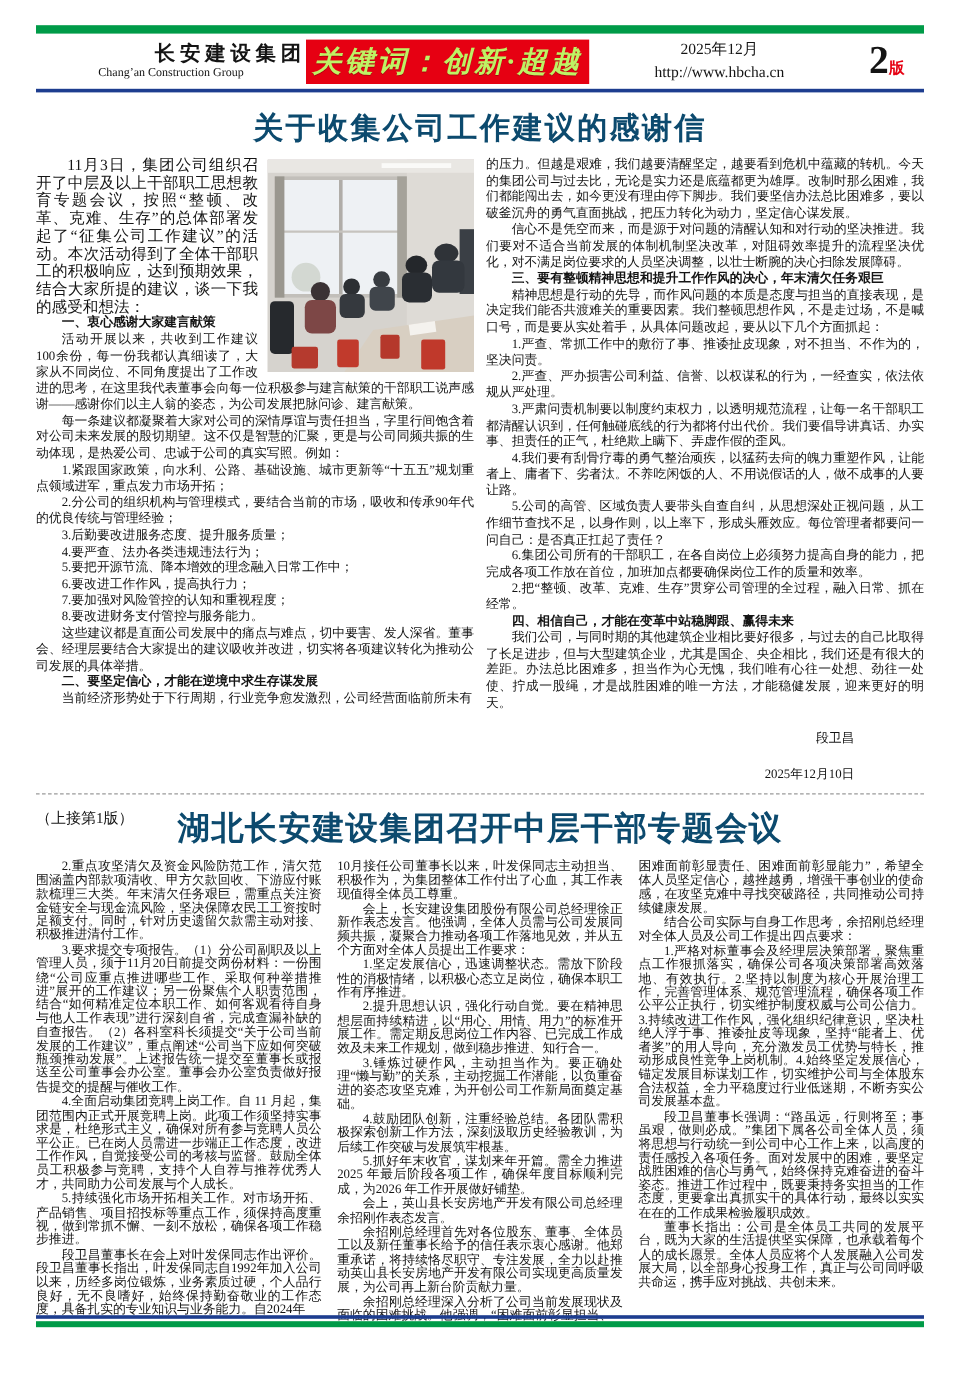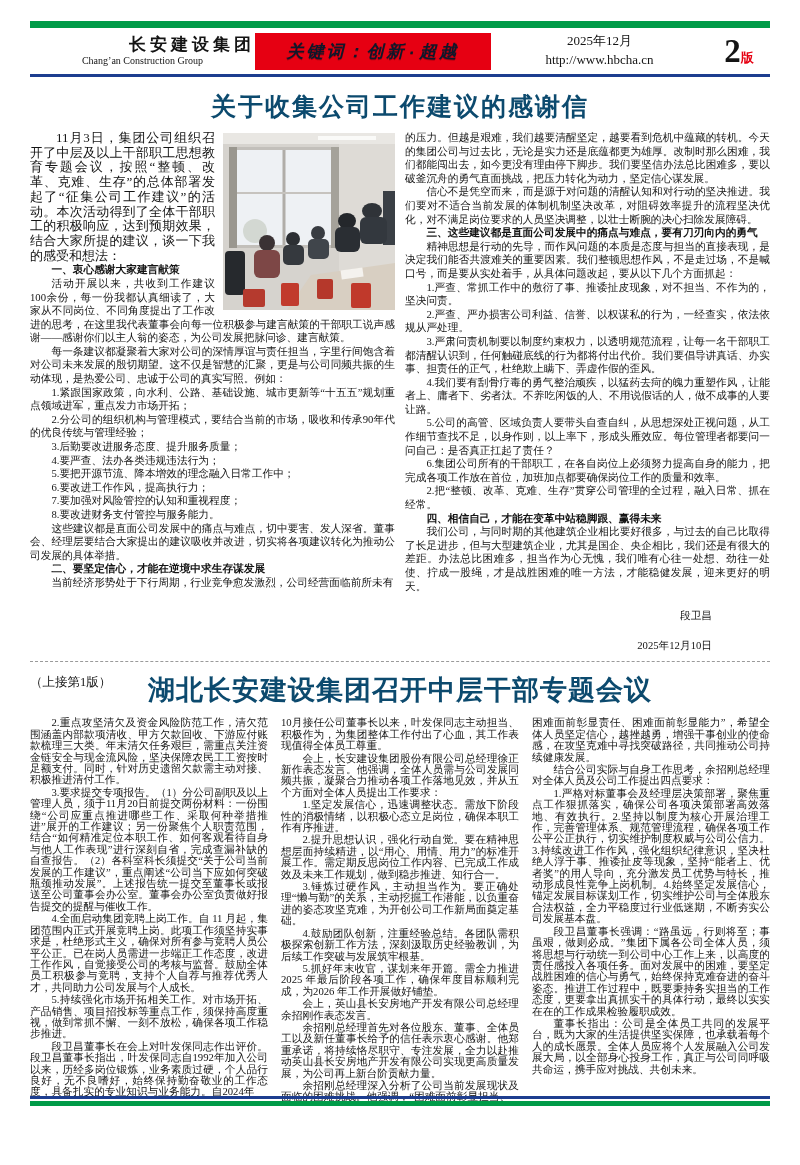--- a/index.html
+++ b/index.html
@@ -9,22 +9,22 @@
     -webkit-font-smoothing:antialiased;
   }
   .sheet{position:absolute;left:30px;top:21px;width:740px;}
   
   .green-bar{height:7px;background:#009b48;}
   .mast{display:flex;align-items:center;height:46px;border-bottom:3px solid #1d3d8f;}
   .org{width:225px;text-align:center;line-height:1.25;}
   .org-cn{font-size:17px;font-weight:bold;letter-spacing:4px;font-family:"Liberation Serif",serif;text-align:right;}
   .org-en{font-size:10px;}
   .kw-box{background:#e60012;width:236px;height:37px;display:flex;align-items:center;justify-content:center;}
-  .kw-text{color:#0f172a;font-size:17px;font-weight:bold;font-style:italic;letter-spacing:3px;
-    font-family:Liberation Mono, monospace;text-shadow:0 1px 0 rgba(0,0,0,.25);}
+  .kw-text{color:#bef264;font-size:24px;font-weight:bold;font-style:italic;letter-spacing:3px;
+    font-family:Liberation Serif, serif;text-shadow:0 1px 0 rgba(0,0,0,.25);}
   .mast-right{flex:1;text-align:center;font-size:13px;line-height:1.45;}
   .pagenum{width:62px;text-align:center;white-space:nowrap;}
   .pagenum .num{font-size:33px;font-weight:bold;font-family:"Liberation Serif",serif;}
   .pagenum .unit{font-size:13px;color:#e60012;font-weight:bold;}
   
   .a1-title{margin:13px 0 8px;text-align:center;color:#0c4a6e;font-size:25px;font-weight:bold;
     letter-spacing:2px;font-family:"Liberation Sans","DejaVu Sans",sans-serif;}
   .cols2{display:flex;gap:10px;}
   .colA{width:365px;font-size:10.7px;line-height:13.6px;text-align:justify;text-justify:inter-ideograph;}
   p{margin:0;text-indent:2em;}
@@ -121,21 +121,21 @@
       <p>7.要加强对风险管控的认知和重视程度；</p>
       <p>8.要改进财务支付管控与服务能力。</p>
       <p>这些建议都是直面公司发展中的痛点与难点，切中要害、发人深省。董事会、经理层要结合大家提出的建议吸收并改进，切实将各项建议转化为推动公司发展的具体举措。</p>
       <p class="sec">二、要坚定信心，才能在逆境中求生存谋发展</p>
       <p>当前经济形势处于下行周期，行业竞争愈发激烈，公司经营面临前所未有</p>
     </div>
 
     <div class="colA">
       <p class="noindent">的压力。但越是艰难，我们越要清醒坚定，越要看到危机中蕴藏的转机。今天的集团公司与过去比，无论是实力还是底蕴都更为雄厚。改制时那么困难，我们都能闯出去，如今更没有理由停下脚步。我们要坚信办法总比困难多，要以破釜沉舟的勇气直面挑战，把压力转化为动力，坚定信心谋发展。</p>
       <p>信心不是凭空而来，而是源于对问题的清醒认知和对行动的坚决推进。我们要对不适合当前发展的体制机制坚决改革，对阻碍效率提升的流程坚决优化，对不满足岗位要求的人员坚决调整，以壮士断腕的决心扫除发展障碍。</p>
-      <p class="sec">三、这些建议都是直面公司发展中的痛点与难点，要有刀刃向内的勇气</p>
+      <p class="sec">三、要有整顿精神思想和提升工作作风的决心，年末清欠任务艰巨</p>
       <p>精神思想是行动的先导，而作风问题的本质是态度与担当的直接表现，是决定我们能否共渡难关的重要因素。我们整顿思想作风，不是走过场，不是喊口号，而是要从实处着手，从具体问题改起，要从以下几个方面抓起：</p>
       <p>1.严查、常抓工作中的敷衍了事、推诿扯皮现象，对不担当、不作为的，坚决问责。</p>
       <p>2.严查、严办损害公司利益、信誉、以权谋私的行为，一经查实，依法依规从严处理。</p>
       <p>3.严肃问责机制要以制度约束权力，以透明规范流程，让每一名干部职工都清醒认识到，任何触碰底线的行为都将付出代价。我们要倡导讲真话、办实事、担责任的正气，杜绝欺上瞒下、弄虚作假的歪风。</p>
       <p>4.我们要有刮骨疗毒的勇气整治顽疾，以猛药去疴的魄力重塑作风，让能者上、庸者下、劣者汰。不养吃闲饭的人、不用说假话的人，做不成事的人要让路。</p>
       <p>5.公司的高管、区域负责人要带头自查自纠，从思想深处正视问题，从工作细节查找不足，以身作则，以上率下，形成头雁效应。每位管理者都要问一问自己：是否真正扛起了责任？</p>
       <p>6.集团公司所有的干部职工，在各自岗位上必须努力提高自身的能力，把完成各项工作放在首位，加班加点都要确保岗位工作的质量和效率。</p>
       <p>2.把“整顿、改革、克难、生存”贯穿公司管理的全过程，融入日常、抓在经常。</p>
       <p class="sec">四、相信自己，才能在变革中站稳脚跟、赢得未来</p>
       <p>我们公司，与同时期的其他建筑企业相比要好很多，与过去的自己比取得了长足进步，但与大型建筑企业，尤其是国企、央企相比，我们还是有很大的差距。办法总比困难多，担当作为心无愧，我们唯有心往一处想、劲往一处使、拧成一股绳，才是战胜困难的唯一方法，才能稳健发展，迎来更好的明天。</p>

